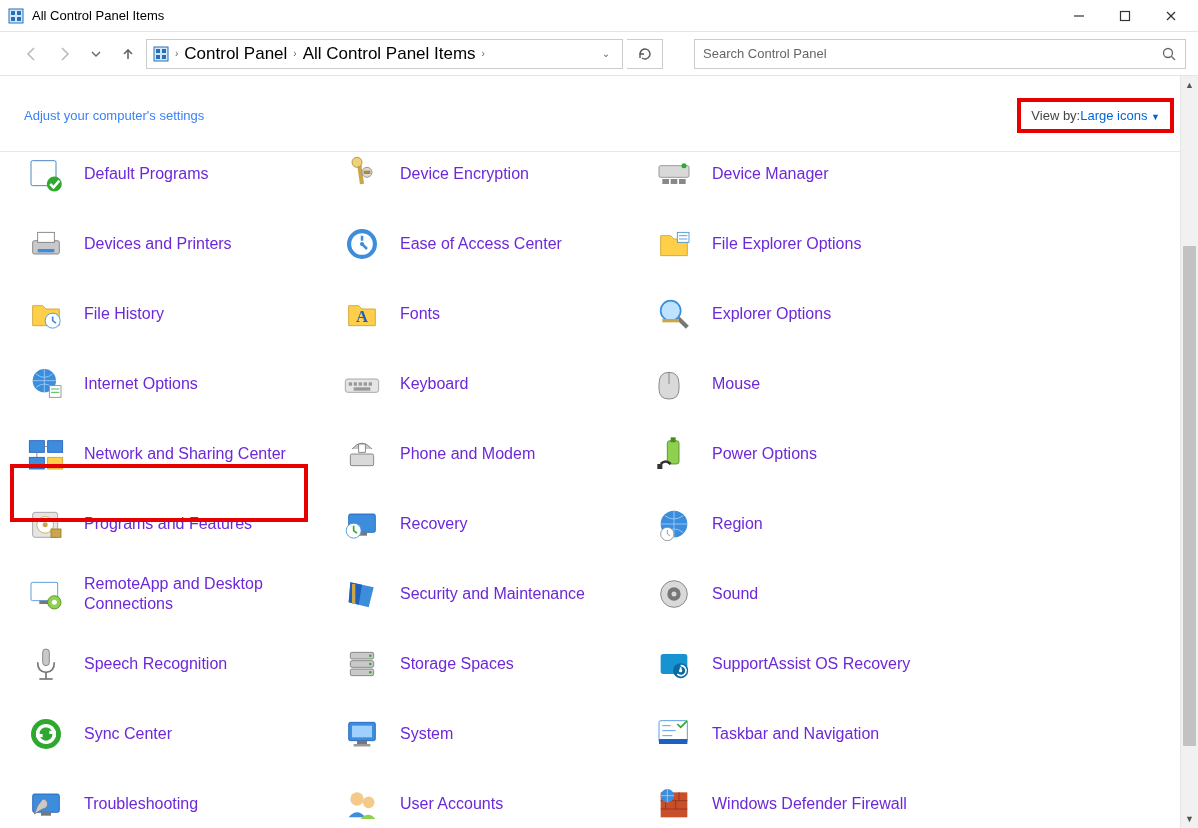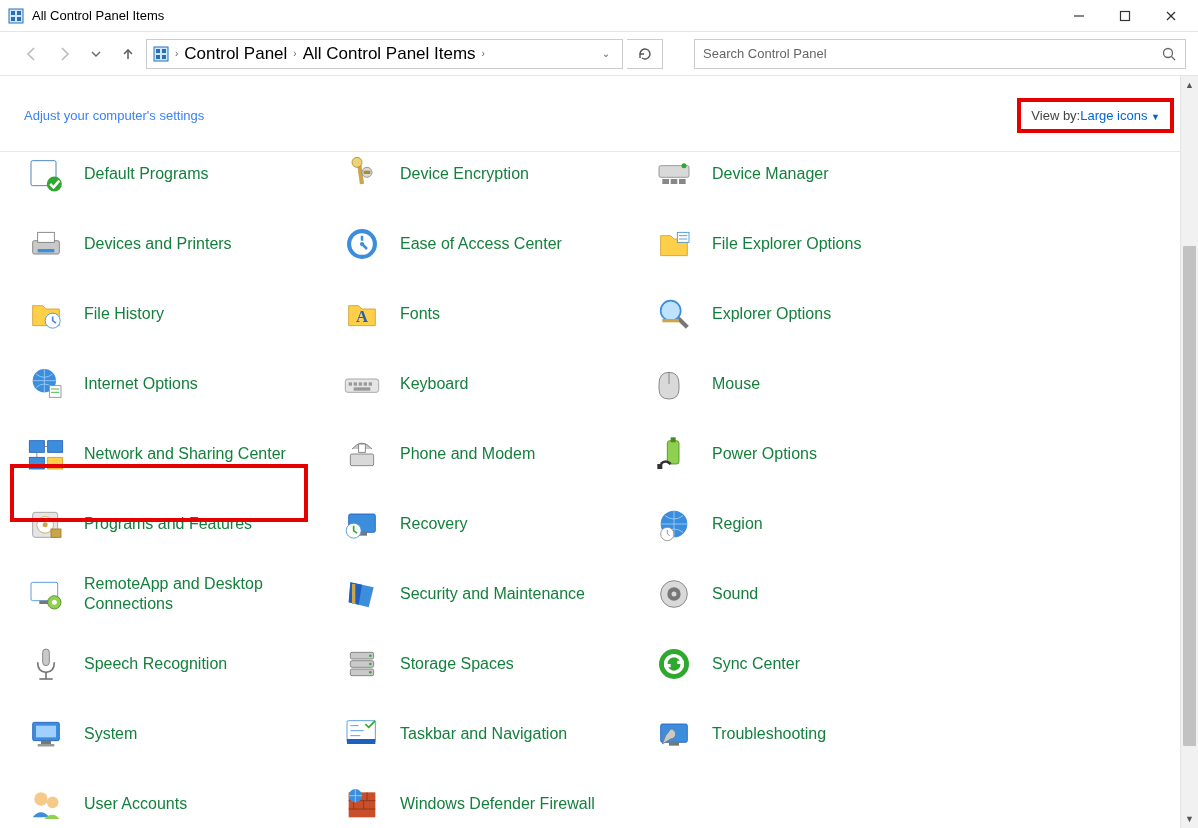--- a/index.html
+++ b/index.html
@@ -113,21 +113,21 @@
     gap: 14px;
     padding: 2px 4px;
     min-height: 48px;
   }
   .cp-item .ic-box {
     width: 48px; height: 48px;
     display:flex; align-items:center; justify-content:center;
     flex: 0 0 48px;
   }
   .cp-item .label {
-    color:#15803d;
+    color:#6d28d9;
     font-size:16px;
     line-height:1.25;
     max-width: 230px;
   }
   .highlight-red {
     position:absolute;
     border:4px solid #e60000;
     pointer-events:none;
   }
   
@@ -495,20 +495,31 @@
             <circle cx="34" cy="14" r="1.5" fill="#2fa82f"></circle>
             <circle cx="34" cy="24" r="1.5" fill="#2fa82f"></circle>
             <circle cx="34" cy="34" r="1.5" fill="#2fa82f"></circle>
           </svg>
         </div>
         <div class="label">Storage Spaces</div>
       </div>
       <div class="cp-item">
         <div class="ic-box">
           <svg class="ic48" viewBox="0 0 48 48">
+            <rect x="8" y="12" width="32" height="24" rx="3" fill="#1793d1"></rect>
+            <circle cx="32" cy="32" r="9" fill="#0b6aa2"></circle>
+            <path d="M32 28 v4 M32 26 a6 6 0 1 1 -4 10" fill="none" stroke="#fff" stroke-width="2"></path>
+            <circle cx="32" cy="32" r="2" fill="#fff"></circle>
+          </svg>
+        </div>
+        <div class="label">SupportAssist OS Recovery</div>
+      </div>
+      <div class="cp-item">
+        <div class="ic-box">
+          <svg class="ic48" viewBox="0 0 48 48">
             <circle cx="24" cy="24" r="18" fill="#2fa82f"></circle>
             <path d="M14 24 a10 10 0 1 1 4 8 M34 24 a10 10 0 1 1 -4 -8" fill="none" stroke="#fff" stroke-width="4"></path>
             <path d="M14 20 l0 6 l6 0 M34 28 l0 -6 l-6 0" fill="none" stroke="#fff" stroke-width="4"></path>
           </svg>
         </div>
         <div class="label">Sync Center</div>
       </div>
       <div class="cp-item">
         <div class="ic-box">
           <svg class="ic48" viewBox="0 0 48 48">

